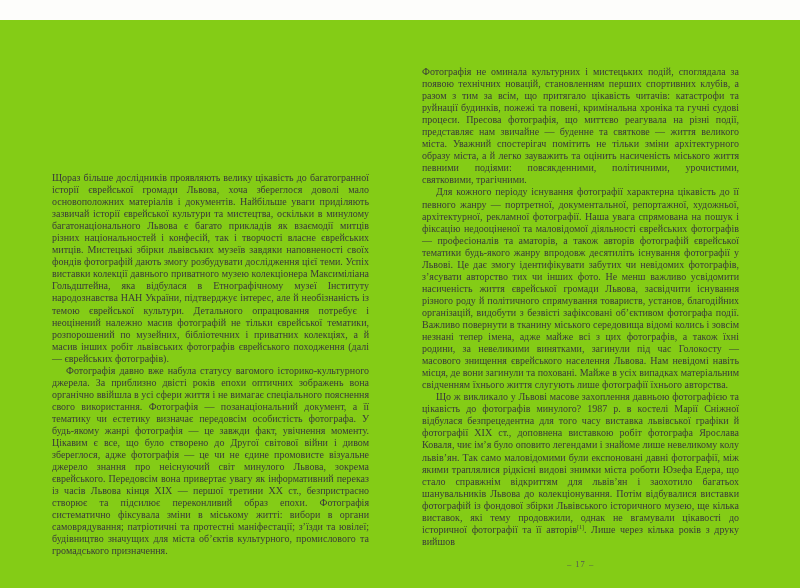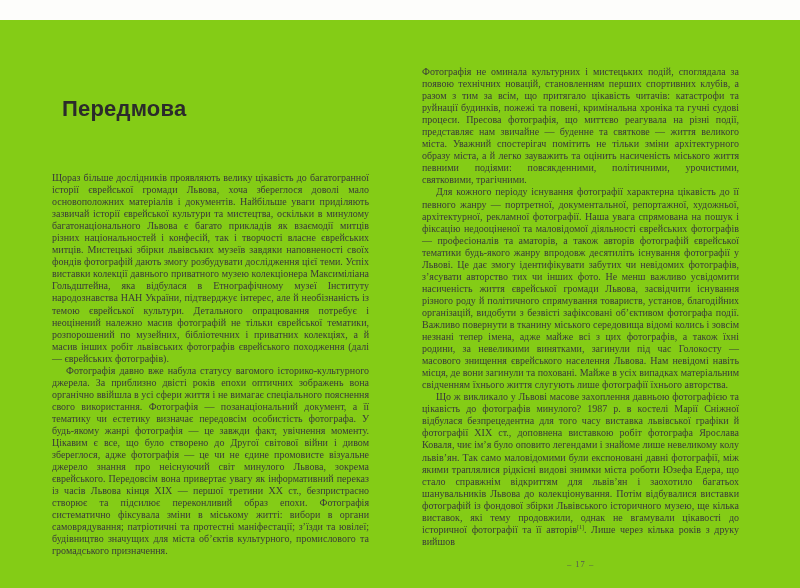--- a/index.html
+++ b/index.html
@@ -76,21 +76,20 @@
   }
   .page-number-left { left: 62px; }
   .page-number-right { left: 22px; }
 </style>
 </head>
 <body>
 
 <div class="spread">
 
   <div class="page">
-    <div class="chapter-title">Передмова</div>
 
     <div class="text-block text-block-left">
       <p>Щораз більше дослідників проявляють велику цікавість до багатогранної історії єврейської громади Львова, хоча збереглося доволі мало основоположних матеріалів і документів. Найбільше уваги приділяють зазвичай історії єврейської культури та мистецтва, оскільки в минулому багатонаціонального Львова є багато прикладів як взаємодії митців різних національностей і конфесій, так і творчості власне єврейських митців. Мистецькі збірки львівських музеїв завдяки наповненості своїх фондів фотографій дають змогу розбудувати дослідження цієї теми. Успіх виставки колекції давнього приватного музею колекціонера Максиміліана Гольдштейна, яка відбулася в Етнографічному музеї Інституту народознавства НАН України, підтверджує інтерес, але й необізнаність із темою єврейської культури. Детального опрацювання потребує і неоцінений належно масив фотографій не тільки єврейської тематики, розпорошений по музейних, бібліотечних і приватних колекціях, а й масив інших робіт львівських фотографів єврейського походження (далі — єврейських фотографів).</p>
       <p class="indent">Фотографія давно вже набула статусу вагомого історико-культурного джерела. За приблизно двісті років епохи оптичних зображень вона органічно ввійшла в усі сфери життя і не вимагає спеціального пояснення свого використання. Фотографія — позанаціональний документ, а її тематику чи естетику визначає передовсім особистість фотографа. У будь-якому жанрі фотографія — це завжди факт, увічнення моменту. Цікавим є все, що було створено до Другої світової війни і дивом збереглося, адже фотографія — це чи не єдине промовисте візуальне джерело знання про неіснуючий світ минулого Львова, зокрема єврейського. Передовсім вона привертає увагу як інформативний переказ із часів Львова кінця XIX — першої третини XX ст., безпристрасно створює та підсилює переконливий образ епохи. Фотографія систематично фіксувала зміни в міському житті: вибори в органи самоврядування; патріотичні та протестні маніфестації; з’їзди та ювілеї; будівництво значущих для міста об’єктів культурного, промислового та громадського призначення.</p>
     </div>
 
   </div>
 
   <div class="page">
     <div class="text-block text-block-right">

